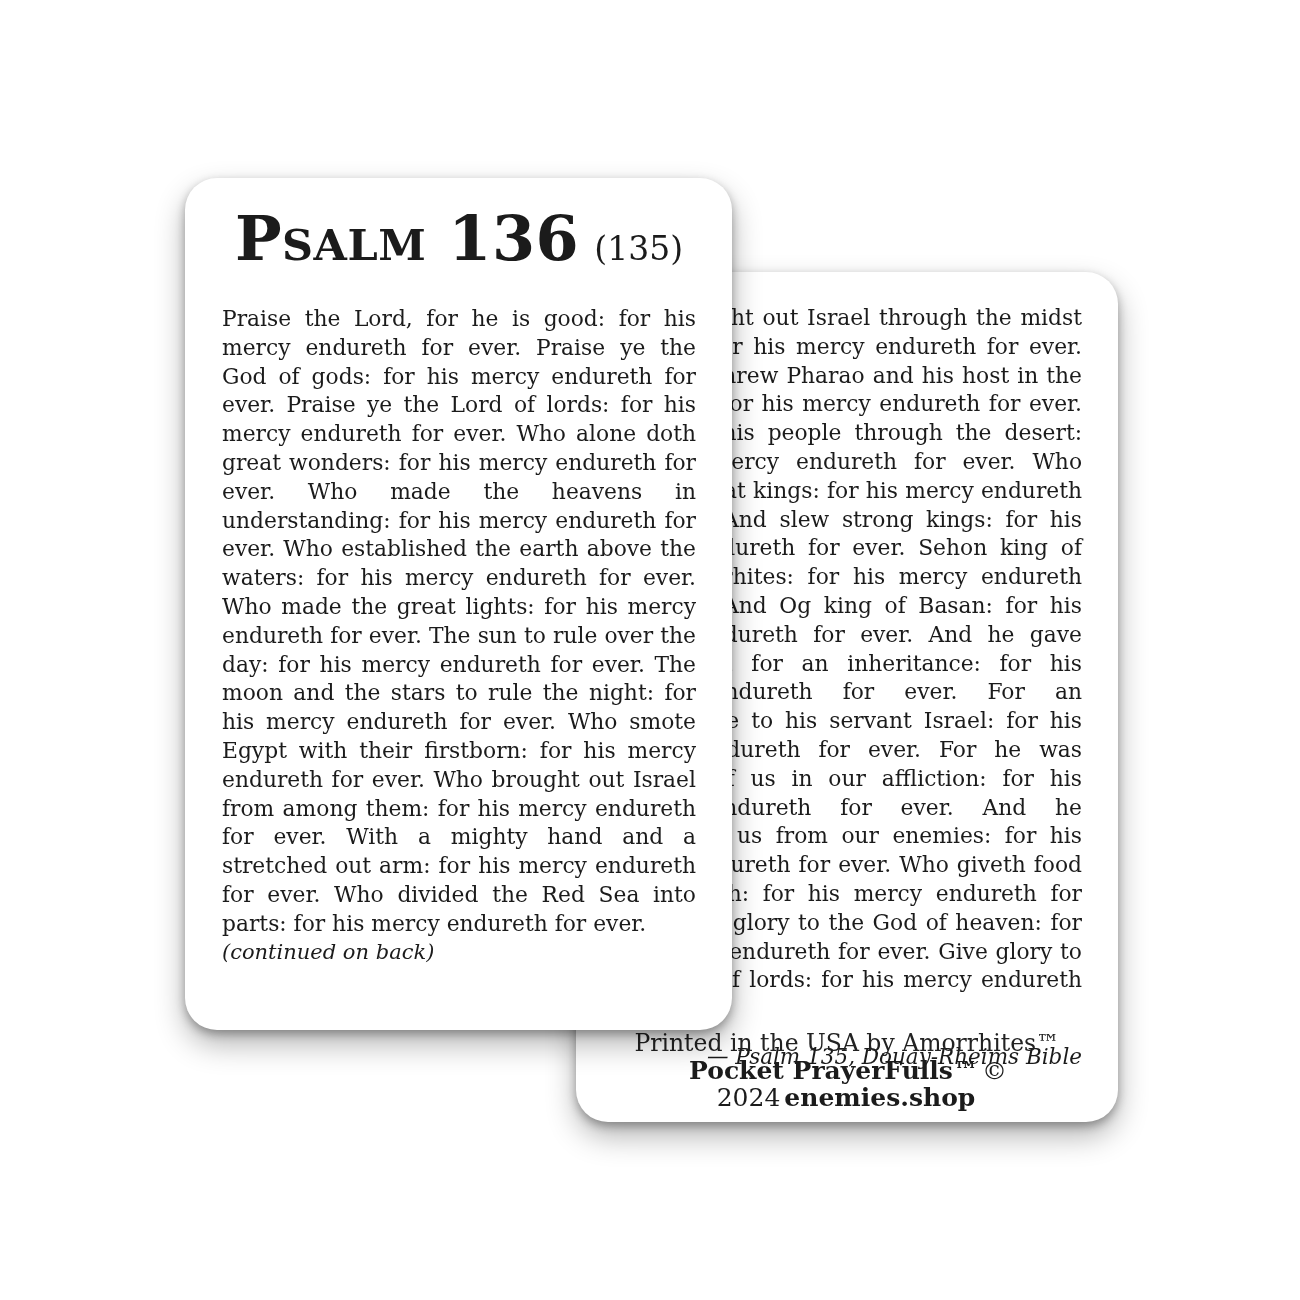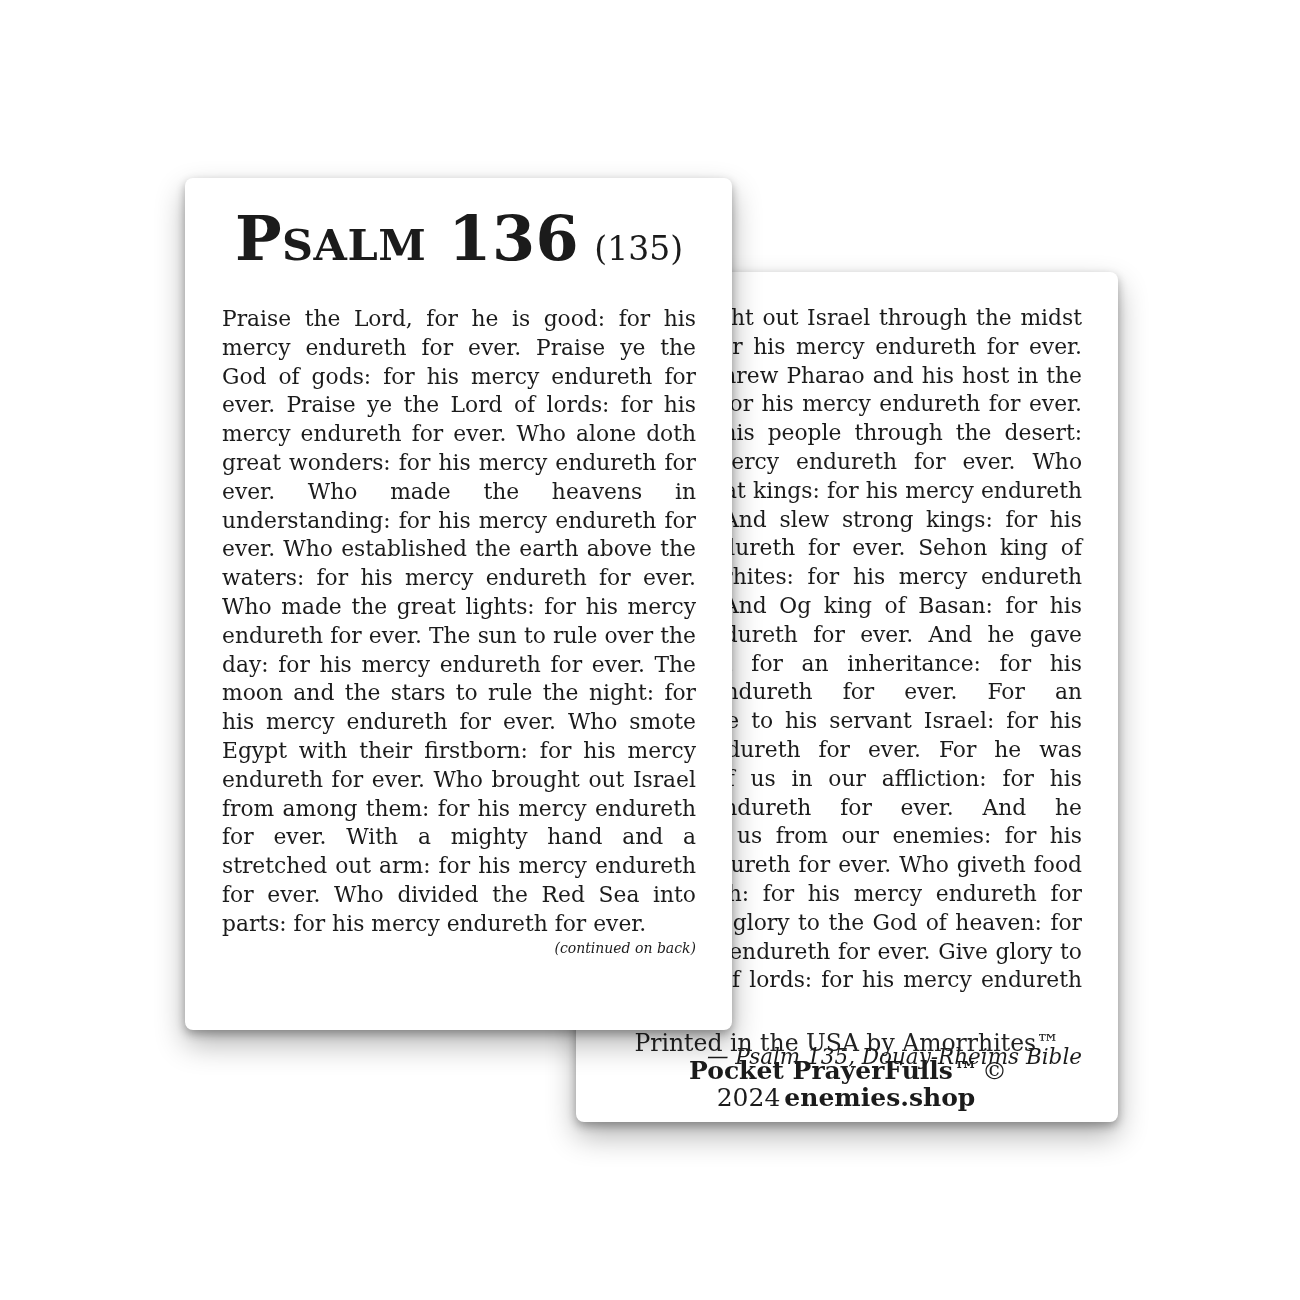--- a/index.html
+++ b/index.html
@@ -11,21 +11,21 @@
     height: 1300px;
     background: #ffffff;
     position: relative;
     overflow: hidden;
     font-family: "DejaVu Serif", serif;
     color: #1b1b1b;
   }
   .card {
     position: absolute;
     background: #ffffff;
-    border-radius: 8px;
+    border-radius: 32px;
     box-shadow: 0 4px 10px rgba(0,0,0,0.30), 0 14px 30px rgba(0,0,0,0.30);
     overflow: hidden;
   }
   .back-card {
     left: 576px;
     top: 272px;
     width: 542px;
     height: 850px;
     z-index: 1;
   }
@@ -57,22 +57,22 @@
   }
   .body-text {
     font-size: 21.8px;
     line-height: 28.8px;
     text-align: justify;
     text-justify: inter-word;
     margin-top: 30px;
   }
   .continued-note {
     font-style: italic;
-    font-size: 14px;
-    text-align: right;
+    font-size: 21px;
+    text-align: left;
     margin-top: 1px;
   }
   .back-inner {
     padding: 32px 36px 0 37px;
   }
   .back-inner .body-text {
     margin-top: 0;
   }
   .attribution {
     font-style: italic;

